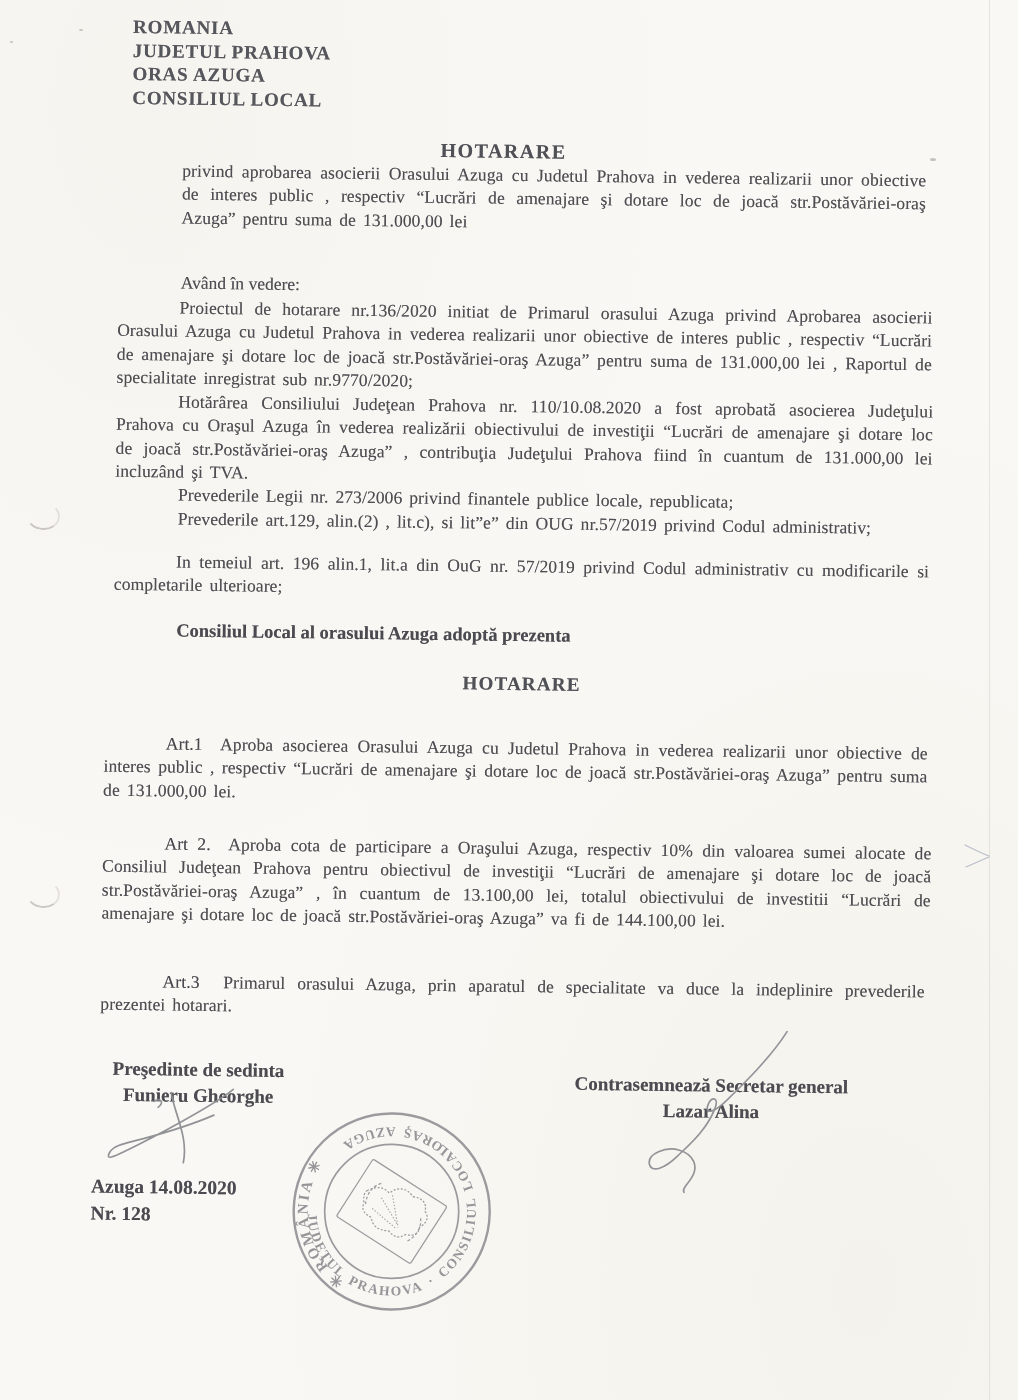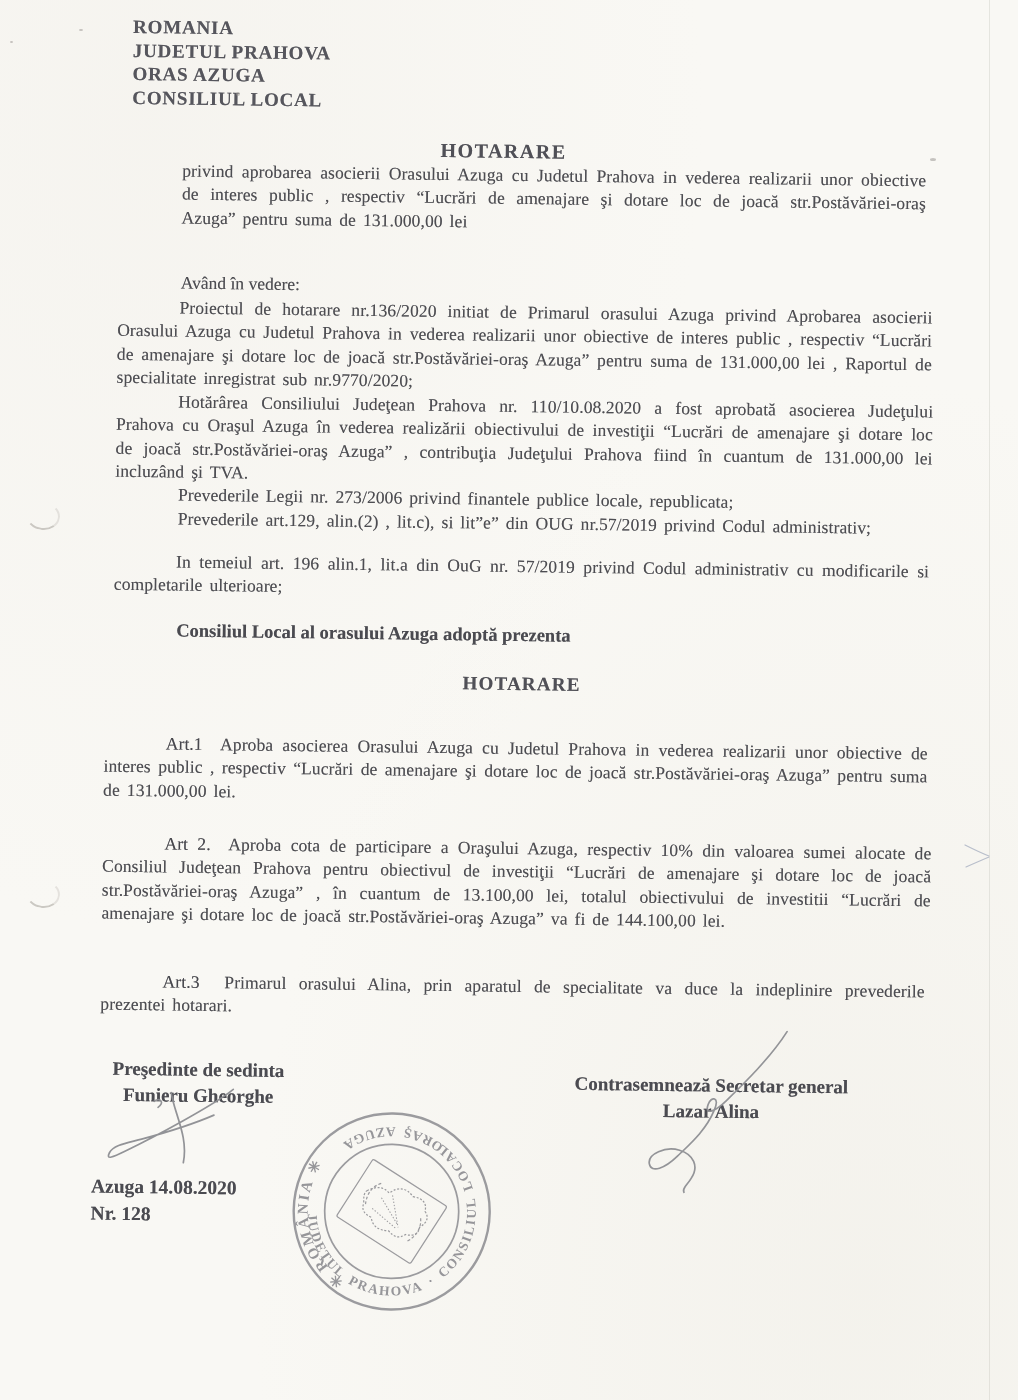--- a/index.html
+++ b/index.html
@@ -71,21 +71,21 @@
     <p class="abs para indent p5 txt" style="margin:0">In temeiul art. 196 alin.1, lit.a din OuG nr. 57/2019 privind Codul administrativ cu modificarile si completarile ulterioare;</p>
 
     <div class="abs adoption txt">Consiliul Local al orasului Azuga adoptă prezenta</div>
 
     <div class="abs title-op txt">HOTARARE</div>
 
     <p class="abs para indent art1 txt" style="margin:0"><span class="art-label">Art.1</span>&nbsp; <span>Aproba asocierea Orasului Azuga cu Judetul Prahova in vederea realizarii unor obiective de interes public ,  respectiv “Lucrări de amenajare şi dotare loc de joacă str.Postăvăriei-oraş Azuga” pentru suma de  131.000,00 lei.</span></p>
 
     <p class="abs para indent art2 txt" style="margin:0"><span class="art-label">Art 2.</span>&nbsp; <span>Aproba cota de participare a Oraşului Azuga, respectiv 10% din valoarea sumei alocate  de Consiliul Judeţean Prahova pentru obiectivul de investiţii “Lucrări de amenajare şi dotare loc de joacă str.Postăvăriei-oraş Azuga” , în cuantum de 13.100,00 lei, totalul obiectivului de investitii “Lucrări de amenajare şi dotare loc de joacă str.Postăvăriei-oraş Azuga” va fi de 144.100,00 lei.</span></p>
 
-    <p class="abs para indent art3 txt" style="margin:0"><span class="art-label">Art.3</span>&nbsp; <span>Primarul orasului Alina, prin aparatul de specialitate va duce la indeplinire prevederile prezentei hotarari.</span></p>
+    <p class="abs para indent art3 txt" style="margin:0"><span class="art-label">Art.3</span>&nbsp; <span>Primarul orasului Azuga, prin aparatul de specialitate va duce la indeplinire prevederile prezentei hotarari.</span></p>
 
     <div class="abs sig-block sig-president txt">
       <div>Preşedinte de sedinta</div>
       <div>Funieru Gheorghe</div>
     </div>
 
     <div class="abs sig-block sig-secretary txt">
       <div>Contrasemnează  Secretar general</div>
       <div>Lazar Alina</div>
     </div>

